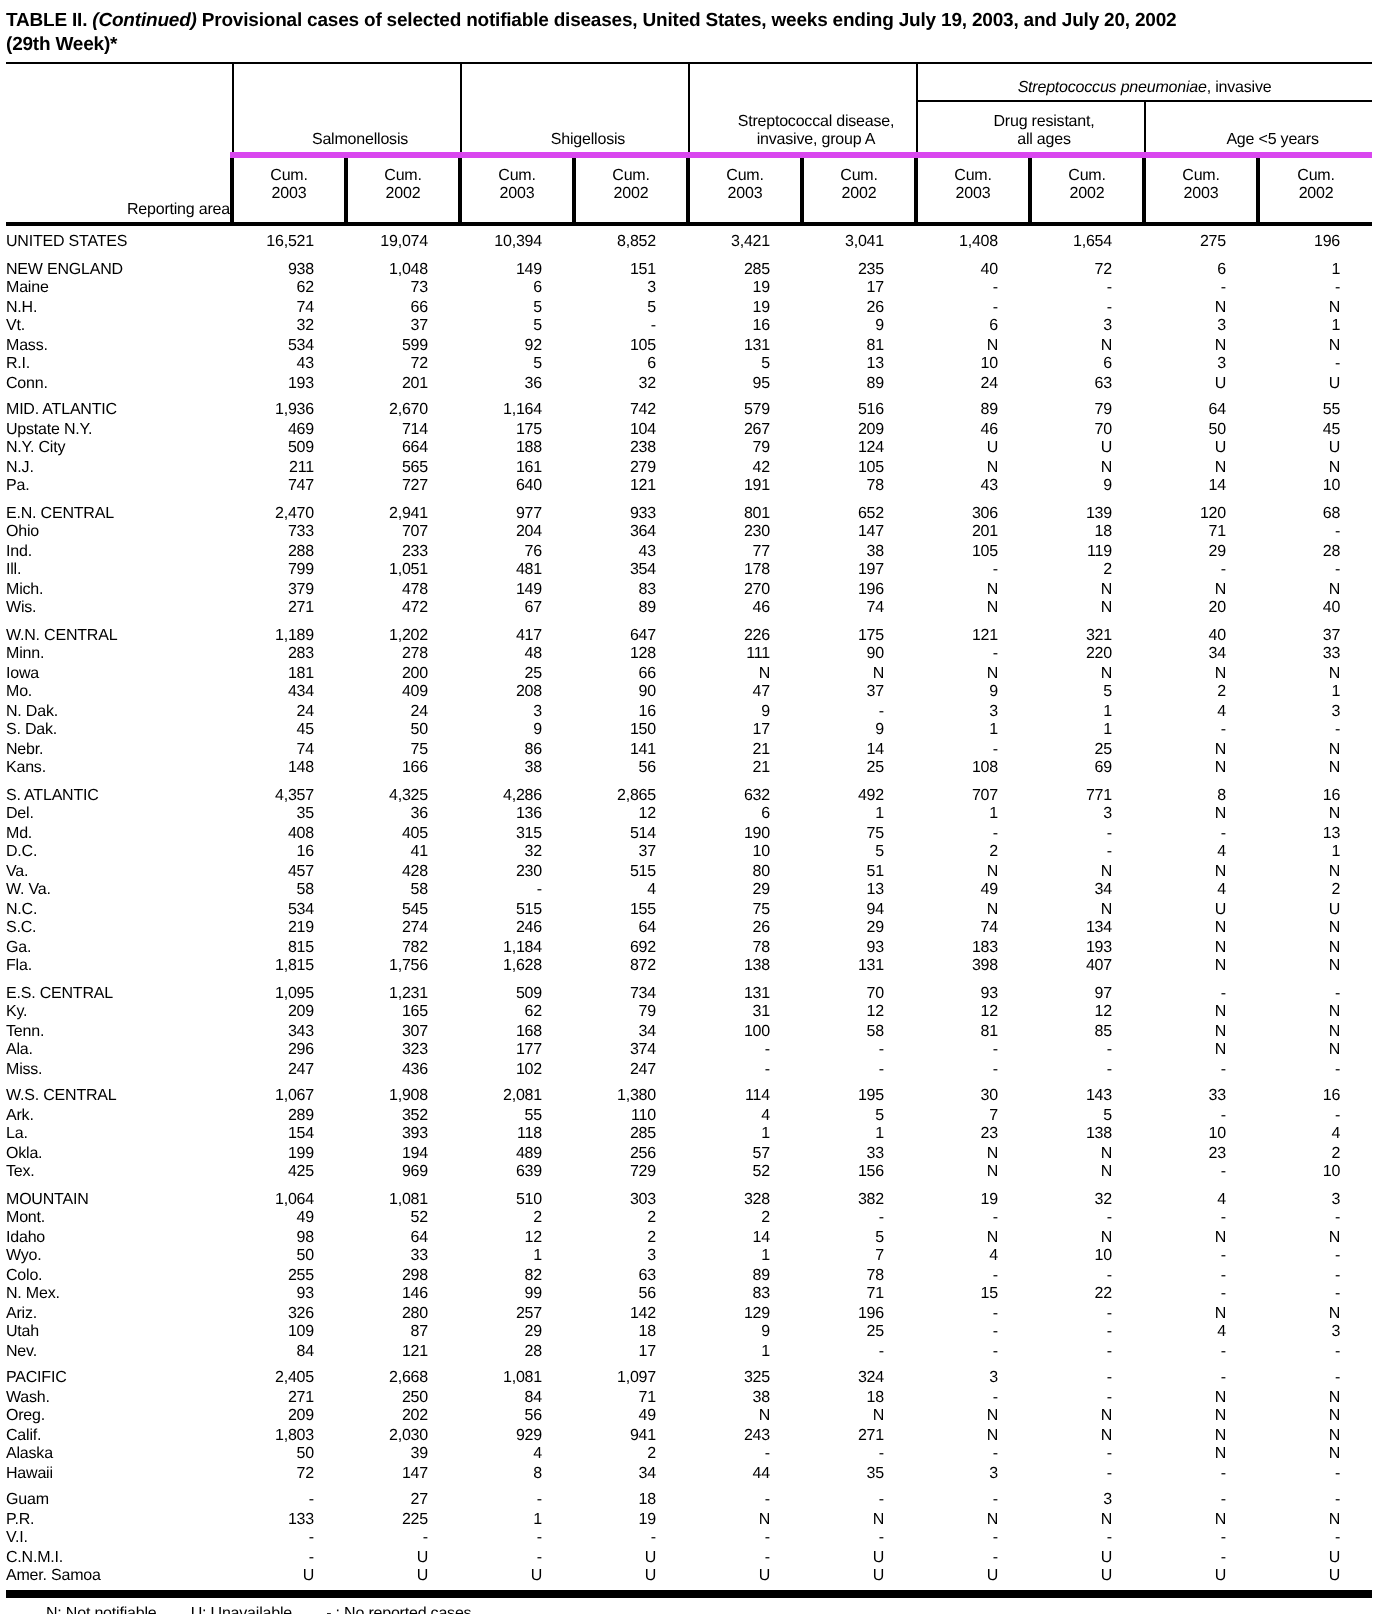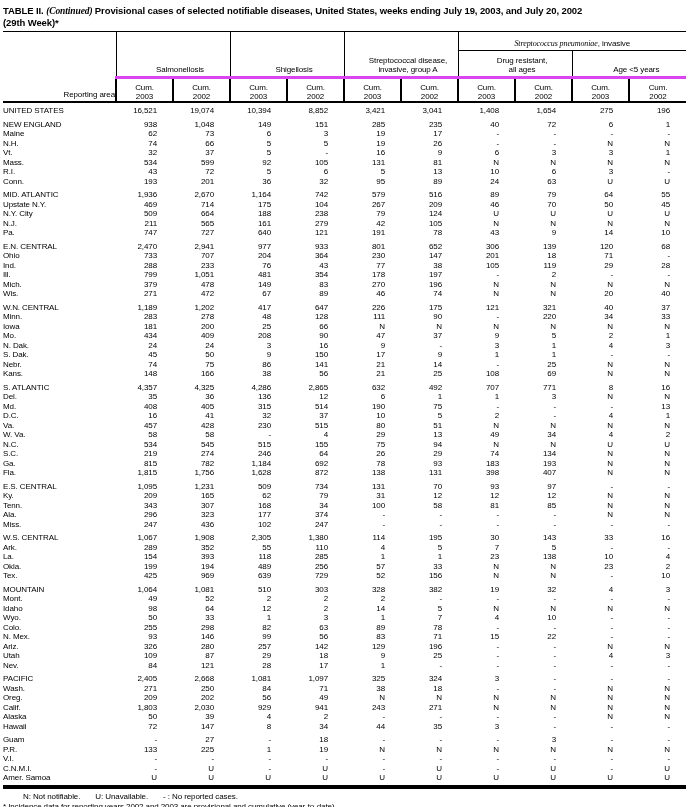--- a/index.html
+++ b/index.html
@@ -10,21 +10,21 @@
     font-family: "Liberation Sans", sans-serif;
     overflow: hidden;
   }
   .page { width: 688px; box-sizing: border-box; padding: 5px 2px 0 3px; }
 
   
   .title {
     font-size: 9.5px; font-weight: bold; line-height: 12px;
     letter-spacing: -0.1px; margin-bottom: 2px;
   }
-  .i { font-style: italic; font-family: Liberation Serif, serif; }
+  .i { font-style: italic; }
 
   
   table {
     border-collapse: collapse; table-layout: fixed;
     width: 683px; font-size: 8px;
     border-top: 1.5px solid #000;
     letter-spacing: -0.1px;
   }
   col.c-area { width: 113px; }
   col.c-num  { width: 57px; }
@@ -37,21 +37,21 @@
     vertical-align: bottom; padding-bottom: 2px; height: 16px;
   }
   .h-group {
     border-left: 1px solid #000; border-bottom: 3px solid #d946ef;
     vertical-align: bottom; padding: 1px 2px 2px 16px;
     white-space: pre-line; height: 22px;
   }
   .h-blank2 { height: 22px; }
   .h-cum {
     border-left: 2px solid #000; border-bottom: 2.5px solid #000;
-    vertical-align: bottom; padding-bottom: 0;
+    vertical-align: bottom; padding-bottom: 10px;
     white-space: pre-line; height: 22px;
   }
   .h-area {
     border-bottom: 2.5px solid #000;
     text-align: right; vertical-align: bottom; padding: 0 0 2px 0;
   }
 
   tbody td { padding: 0; line-height: 9.5px; font-size: 8px; }
   tbody td.area { text-align: left; white-space: nowrap; }
   tbody td.num  { text-align: right; padding-right: 16px; white-space: nowrap; }
@@ -695,21 +695,21 @@
           <td class="num">-</td>
           <td class="num">-</td>
         </tr>
         <tr class="spacer">
           <td colspan="11"></td>
         </tr>
         <tr>
           <td class="area">W.S. CENTRAL</td>
           <td class="num">1,067</td>
           <td class="num">1,908</td>
-          <td class="num">2,305</td>
+          <td class="num">2,081</td>
           <td class="num">1,380</td>
           <td class="num">114</td>
           <td class="num">195</td>
           <td class="num">30</td>
           <td class="num">143</td>
           <td class="num">33</td>
           <td class="num">16</td>
         </tr>
         <tr>
           <td class="area">Ark.</td>

